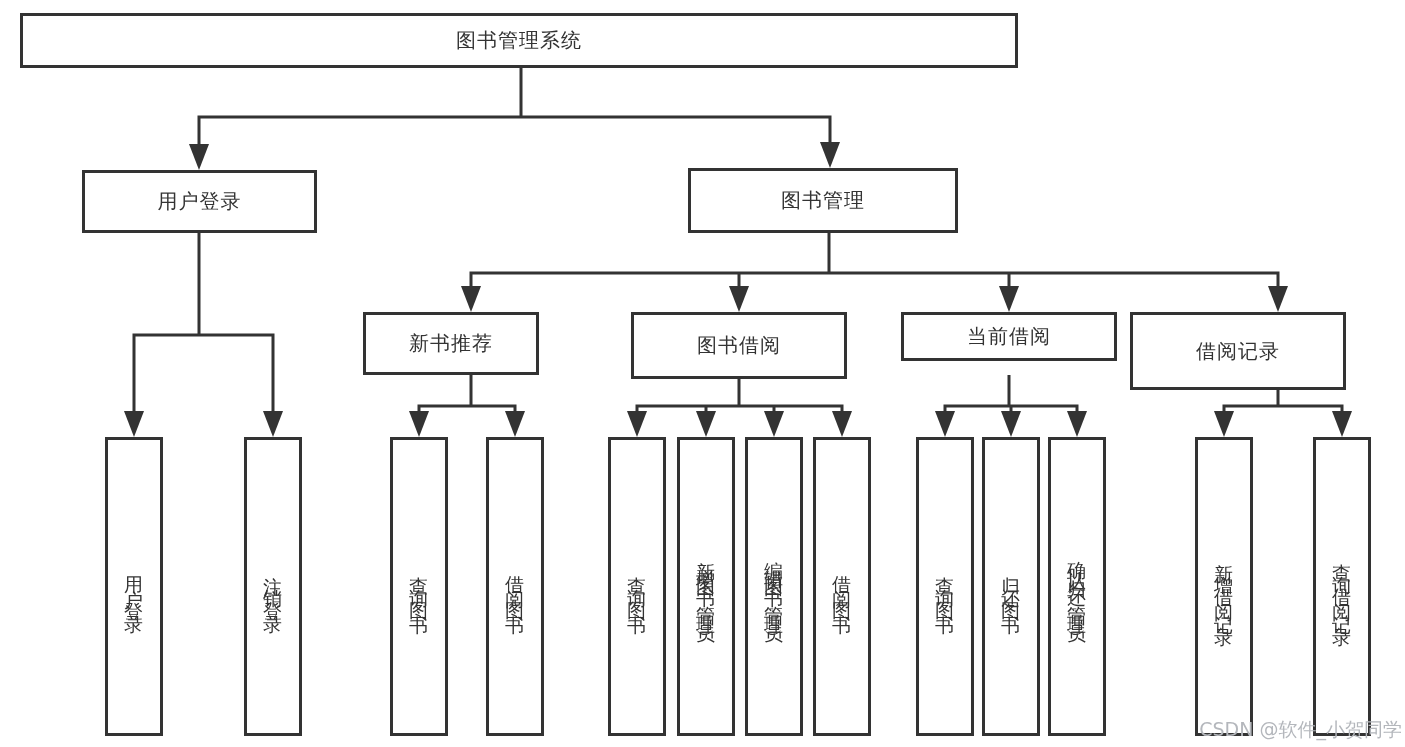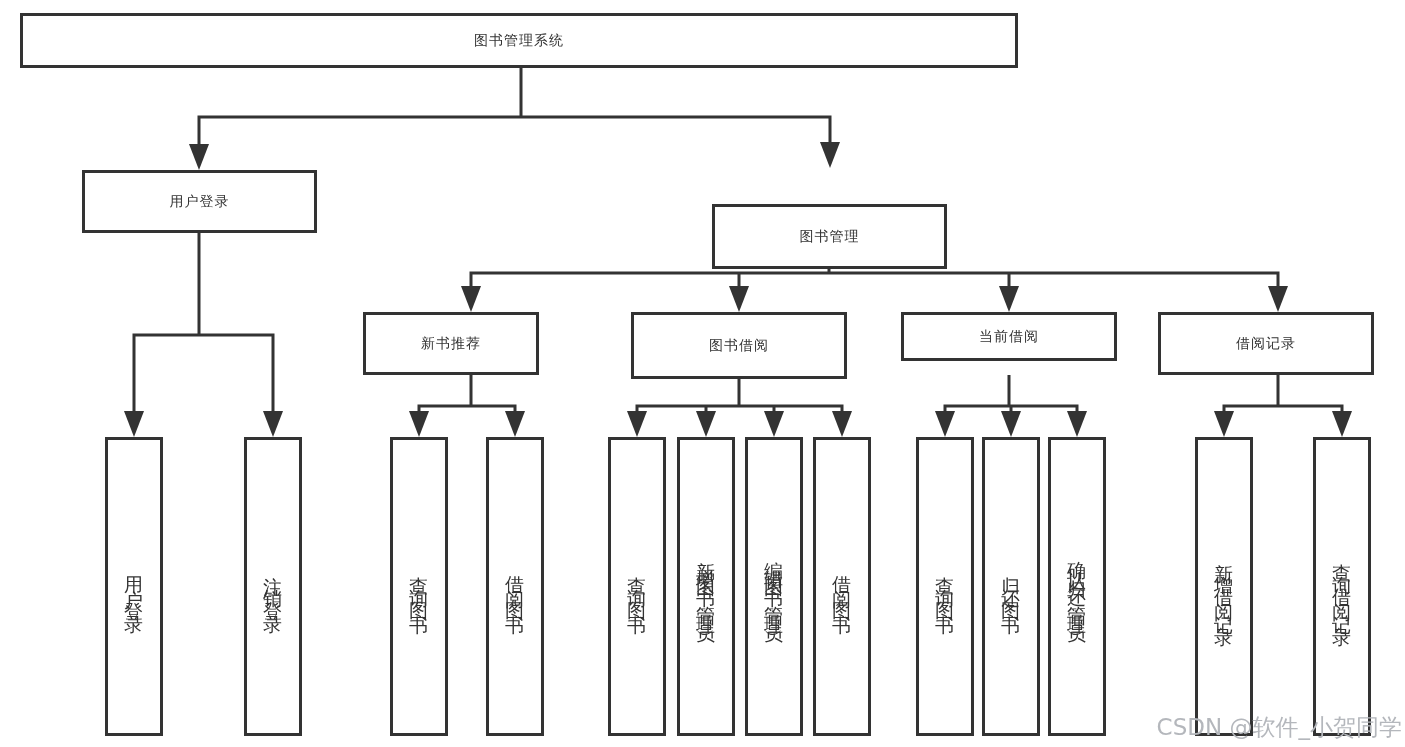--- a/index.html
+++ b/index.html
@@ -32,38 +32,38 @@
     position:absolute;
     box-sizing:border-box;
     border:3px solid var(--line);
     background:var(--background);
     display:flex;
     align-items:center;
     justify-content:center;
     color:var(--text);
   }
   .hlabel{
-    font-size:14px;
+    font-size:20px;
     letter-spacing:1px;
     white-space:nowrap;
     font-family:Liberation Mono, monospace;
   }
   .vtext{
     font-size:19px;
     writing-mode:vertical-rl;
     text-orientation:mixed;
     letter-spacing:13px;
     line-height:1;
   }
   .vtext.long{letter-spacing:9px;}
   .watermark{
     position:absolute;
     right:3px;
     bottom:4px;
-    font-size:23px;
+    font-size:19px;
     color:var(--watermark);
     white-space:nowrap;
   }
 </style>
 </head>
 <body>
 
 <div class="canvas">
 
   <svg class="wires" viewBox="0 0 1405 747" xmlns="http://www.w3.org/2000/svg">
@@ -104,26 +104,26 @@
     <polygon class="carrow" points="935,411 955,411 945,437"></polygon>
     <polygon class="carrow" points="1001,411 1021,411 1011,437"></polygon>
     <polygon class="carrow" points="1067,411 1087,411 1077,437"></polygon>
     <polygon class="carrow" points="1214,411 1234,411 1224,437"></polygon>
     <polygon class="carrow" points="1332,411 1352,411 1342,437"></polygon>
   </svg>
 
   <div class="box hlabel" style="left:20px;top:13px;width:998px;height:55px;">图书管理系统</div>
 
   <div class="box hlabel" style="left:82px;top:170px;width:235px;height:63px;">用户登录</div>
-  <div class="box hlabel" style="left:712px;top:168px;width:235px;height:65px;margin-top:36px;">图书管理</div>
+  <div class="box hlabel" style="left:688px;top:168px;width:270px;height:65px;">图书管理</div>
 
   <div class="box hlabel" style="left:363px;top:312px;width:176px;height:63px;">新书推荐</div>
   <div class="box hlabel" style="left:631px;top:312px;width:216px;height:67px;">图书借阅</div>
   <div class="box hlabel" style="left:901px;top:312px;width:216px;height:49px;">当前借阅</div>
-  <div class="box hlabel" style="left:1158px;top:312px;width:216px;height:63px;">借阅记录</div>
+  <div class="box hlabel" style="left:1130px;top:312px;width:216px;height:78px;">借阅记录</div>
 
   <div class="box vtext" style="left:105px;top:437px;width:58px;height:299px;">用户登录</div>
   <div class="box vtext" style="left:244px;top:437px;width:58px;height:299px;">注销登录</div>
 
   <div class="box vtext" style="left:390px;top:437px;width:58px;height:299px;">查询图书</div>
   <div class="box vtext" style="left:486px;top:437px;width:58px;height:299px;">借阅图书</div>
 
   <div class="box vtext" style="left:608px;top:437px;width:58px;height:299px;">查询图书</div>
   <div class="box vtext long" style="left:677px;top:437px;width:58px;height:299px;">新增图书（管理员）</div>
   <div class="box vtext long" style="left:745px;top:437px;width:58px;height:299px;">编辑图书（管理员）</div>

